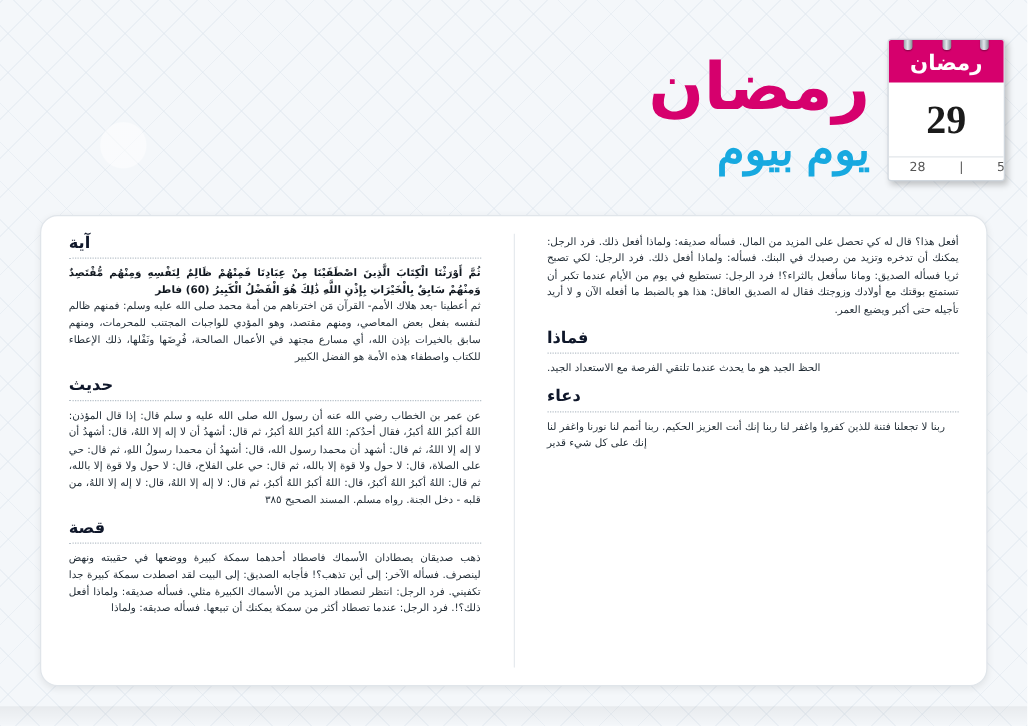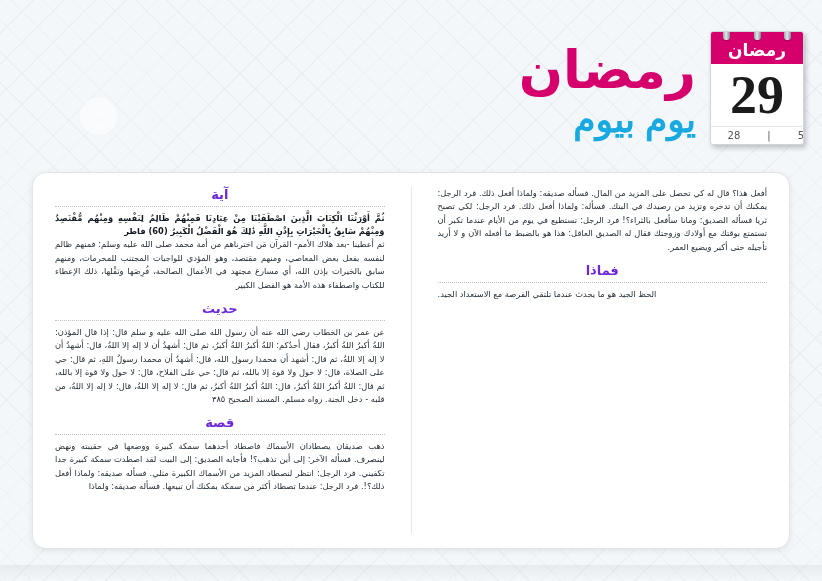--- a/index.html
+++ b/index.html
@@ -122,21 +122,21 @@
     font-weight: bold;
     letter-spacing: 0.5px;
     padding-top: 4px;
     box-sizing: border-box;
   }
   .cal-day {
     flex: 1;
     display: flex;
     align-items: center;
     justify-content: center;
-    font-size: 54px;
+    font-size: 32px;
     font-weight: bold;
     color: #1b1b1b;
     font-family: "Liberation Serif", serif;
   }
   .cal-foot {
     height: 18px;
     display: flex;
     align-items: center;
     justify-content: center;
     gap: 3px;
@@ -172,24 +172,24 @@
   }
   .col-divider {
     width: 1px;
     background: #e6eaee;
     flex: none;
     align-self: stretch;
   }
 
   .section { margin-bottom: 9px; }
   .section-title {
-    color: #6d28d9;
+    color: #0f172a;
     font-size: 13px;
     font-weight: bold;
-    text-align: center;
+    text-align: left;
     margin: 0 0 3px 0;
     line-height: 1.2;
   }
   .section-rule {
     border: 0;
     border-top: 1px dotted #b9c2ca;
     margin: 0 0 5px 0;
     height: 0;
   }
   .section-body {
@@ -243,20 +243,25 @@
       <div class="section">
         <p class="section-body">أفعل هذا؟ قال له كي تحصل على المزيد من المال. فسأله صديقه: ولماذا أفعل ذلك. فرد الرجل: يمكنك أن تدخره وتزيد من رصيدك في البنك. فسأله: ولماذا أفعل ذلك. فرد الرجل: لكي تصبح ثريا فسأله الصديق: ومانا سأفعل بالثراء؟! فرد الرجل: تستطيع في يوم من الأيام عندما تكبر أن تستمتع بوقتك مع أولادك وزوجتك فقال له الصديق العاقل: هذا هو بالضبط ما أفعله الآن و لا أريد تأجيله حتى أكبر ويضيع العمر.</p>
       </div>
 
       <div class="section">
         <h3 class="section-title">فماذا</h3>
         <hr class="section-rule">
         <p class="section-body center-ar">الحظ الجيد هو ما يحدث عندما تلتقي الفرصة مع الاستعداد الجيد.</p>
       </div>
 
+      <div class="section">
+        <h3 class="section-title">دعاء</h3>
+        <hr class="section-rule">
+        <p class="section-body center-ar">ربنا لا تجعلنا فتنة للذين كفروا واغفر لنا ربنا إنك أنت العزيز الحكيم. ربنا أتمم لنا نورنا واغفر لنا إنك على كل شيء قدير</p>
+      </div>
 
 
     </div>
 
     <div class="col-divider"></div>
 
     <div class="col">
 
       <div class="section">
         <h3 class="section-title">آية</h3>

